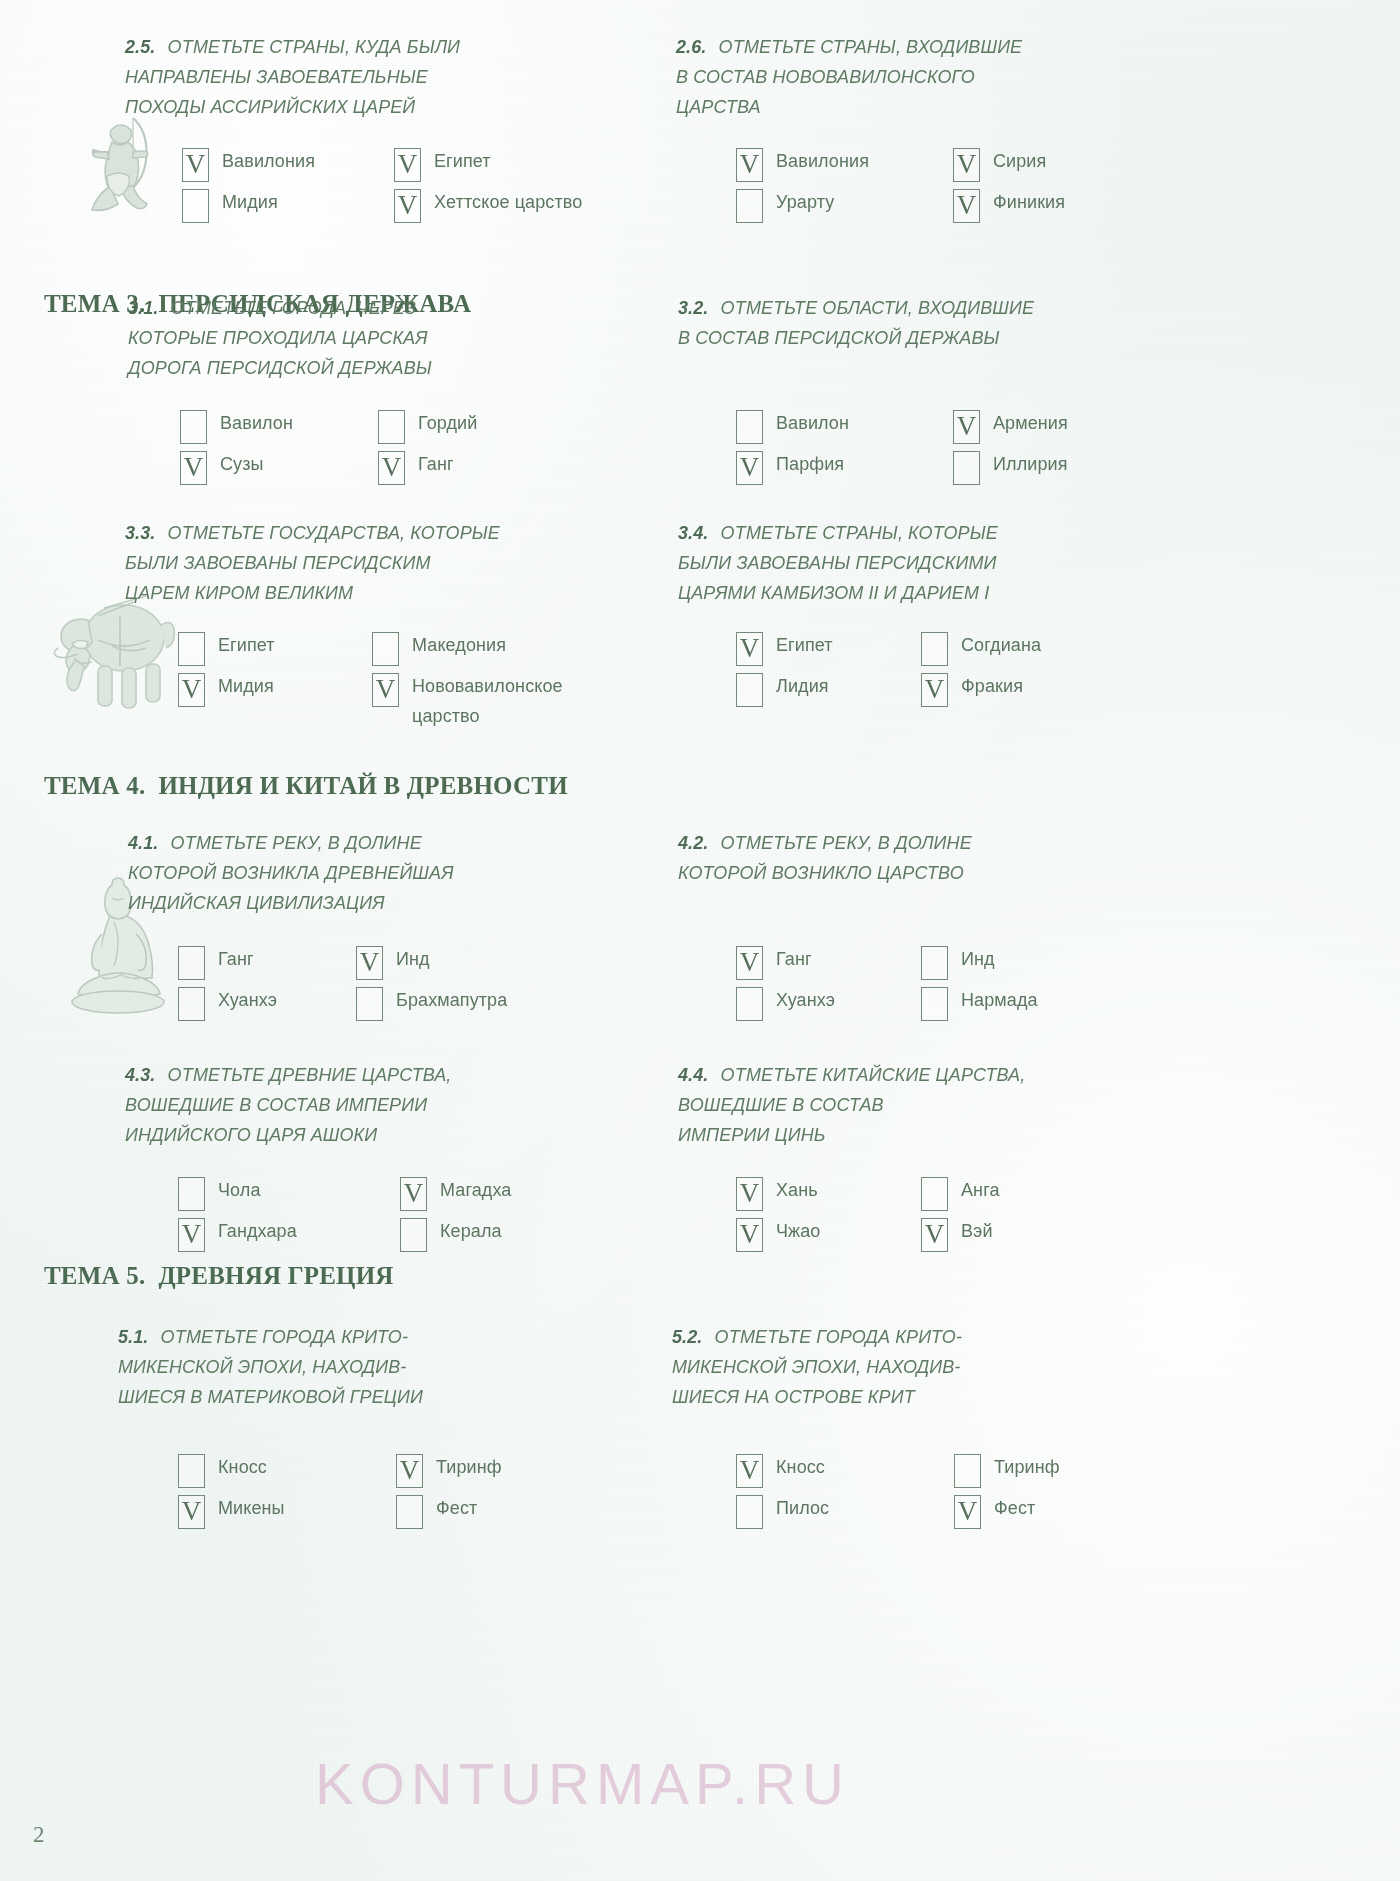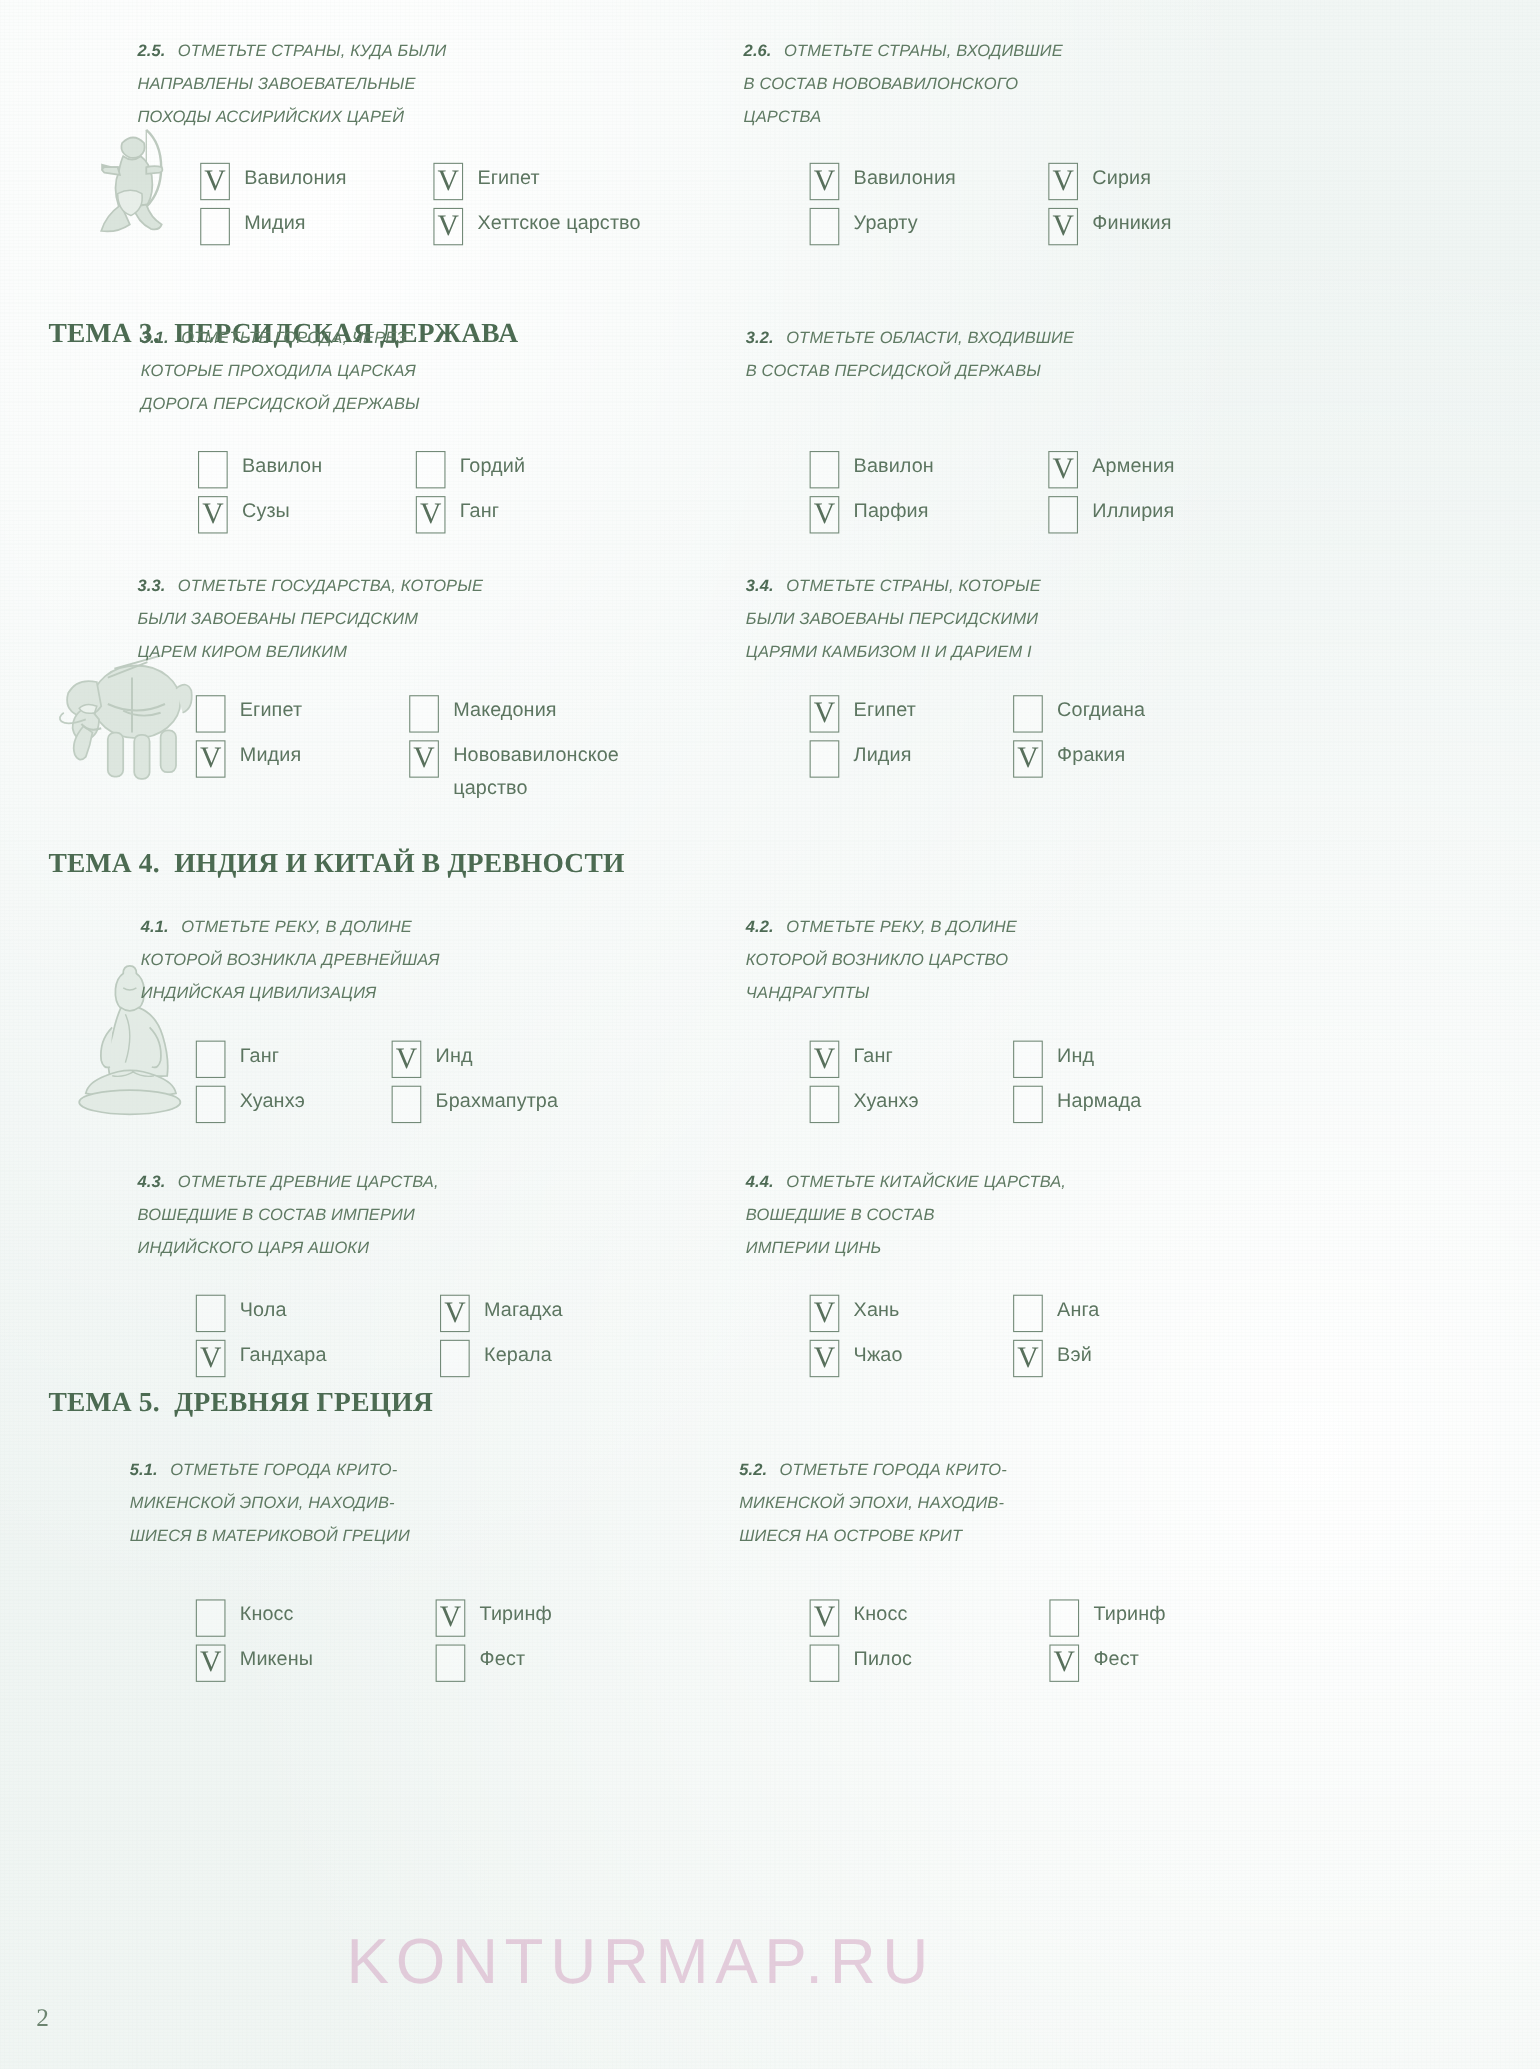--- a/index.html
+++ b/index.html
@@ -48,21 +48,21 @@
     white-space: nowrap;
   }
   .theme-heading .theme-label { margin-right: 13px; }
 
   
   .question {
     position: absolute;
   }
   .q-text {
     font-style: italic;
-    font-size: 15px;
+    font-size: 18px;
     line-height: 30px;
     color: #5f7a63;
     letter-spacing: .1px;
   }
   .q-num {
     font-weight: bold;
     font-style: italic;
     color: #4e6b55;
     margin-right: 7px;
   }
@@ -450,21 +450,20 @@
       <span class="checkbox"></span>
       <span class="option-label">Брахмапутра</span>
     </div>
   </div>
 
   <div class="question" style="left:678px; top:828px; width:480px;">
     <div class="q-text">
       <span class="q-num">4.2.</span><span class="q-body">
         <span class="q-line first">ОТМЕТЬТЕ РЕКУ, В ДОЛИНЕ</span>
         <span class="q-line">КОТОРОЙ ВОЗНИКЛО ЦАРСТВО</span>
-        <span class="q-line">ЧАНДРАГУПТЫ</span>
       </span>
     </div>
   </div>
   <div class="options" style="left:736px; top:944px; grid-template-columns: 163px auto;">
     <div class="option">
       <span class="checkbox">
           <span class="tick">V</span>
         </span>
       <span class="option-label">Ганг</span>
     </div>

